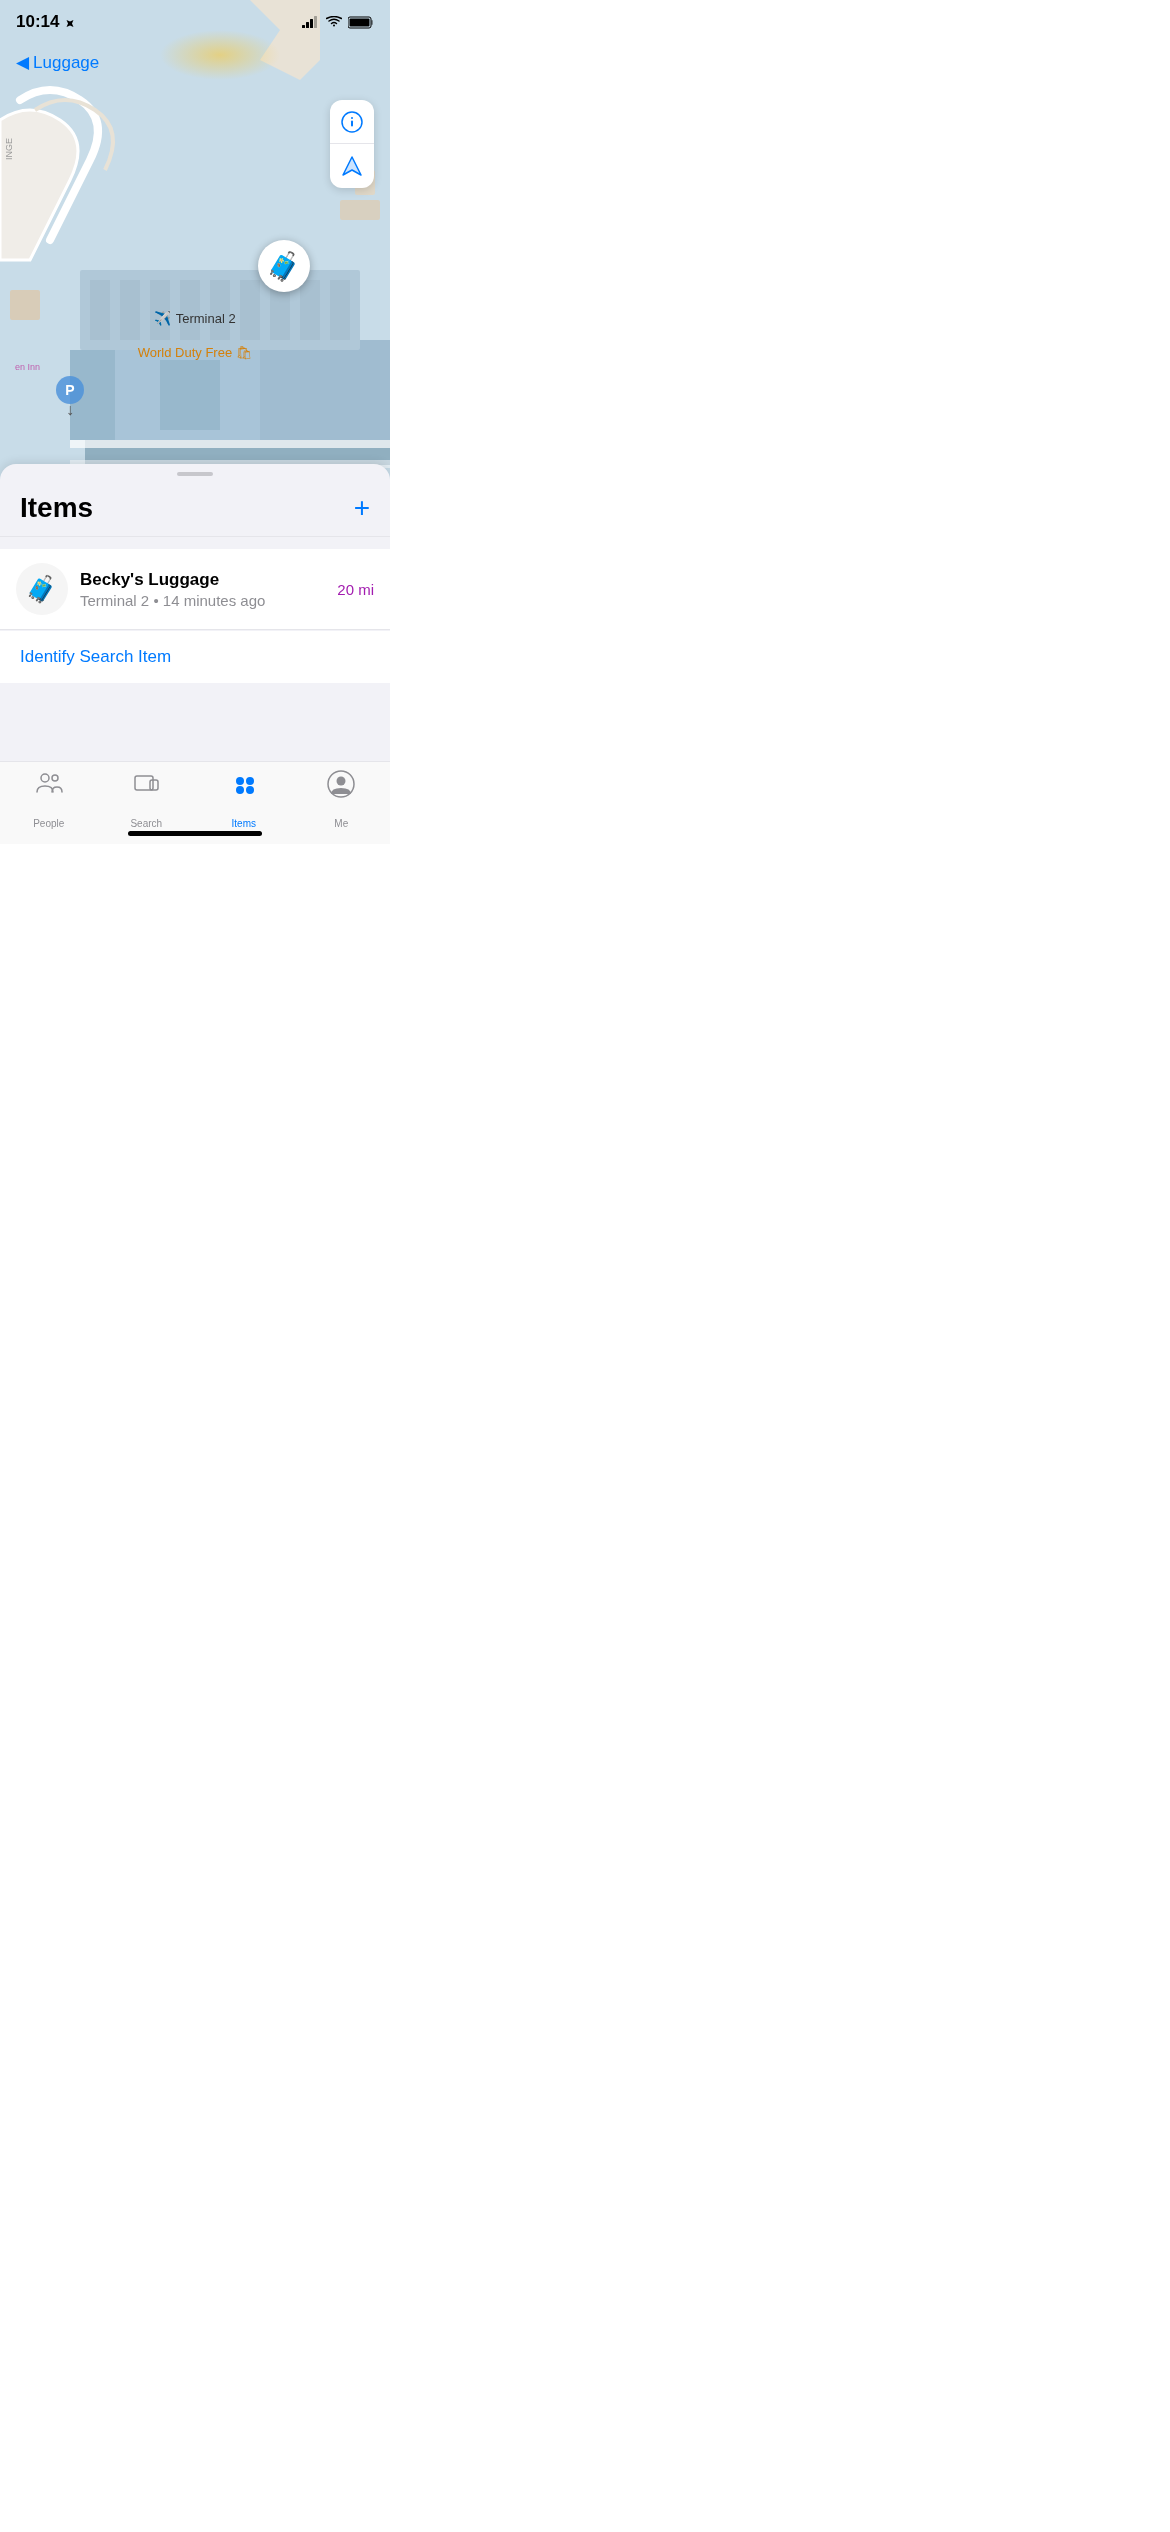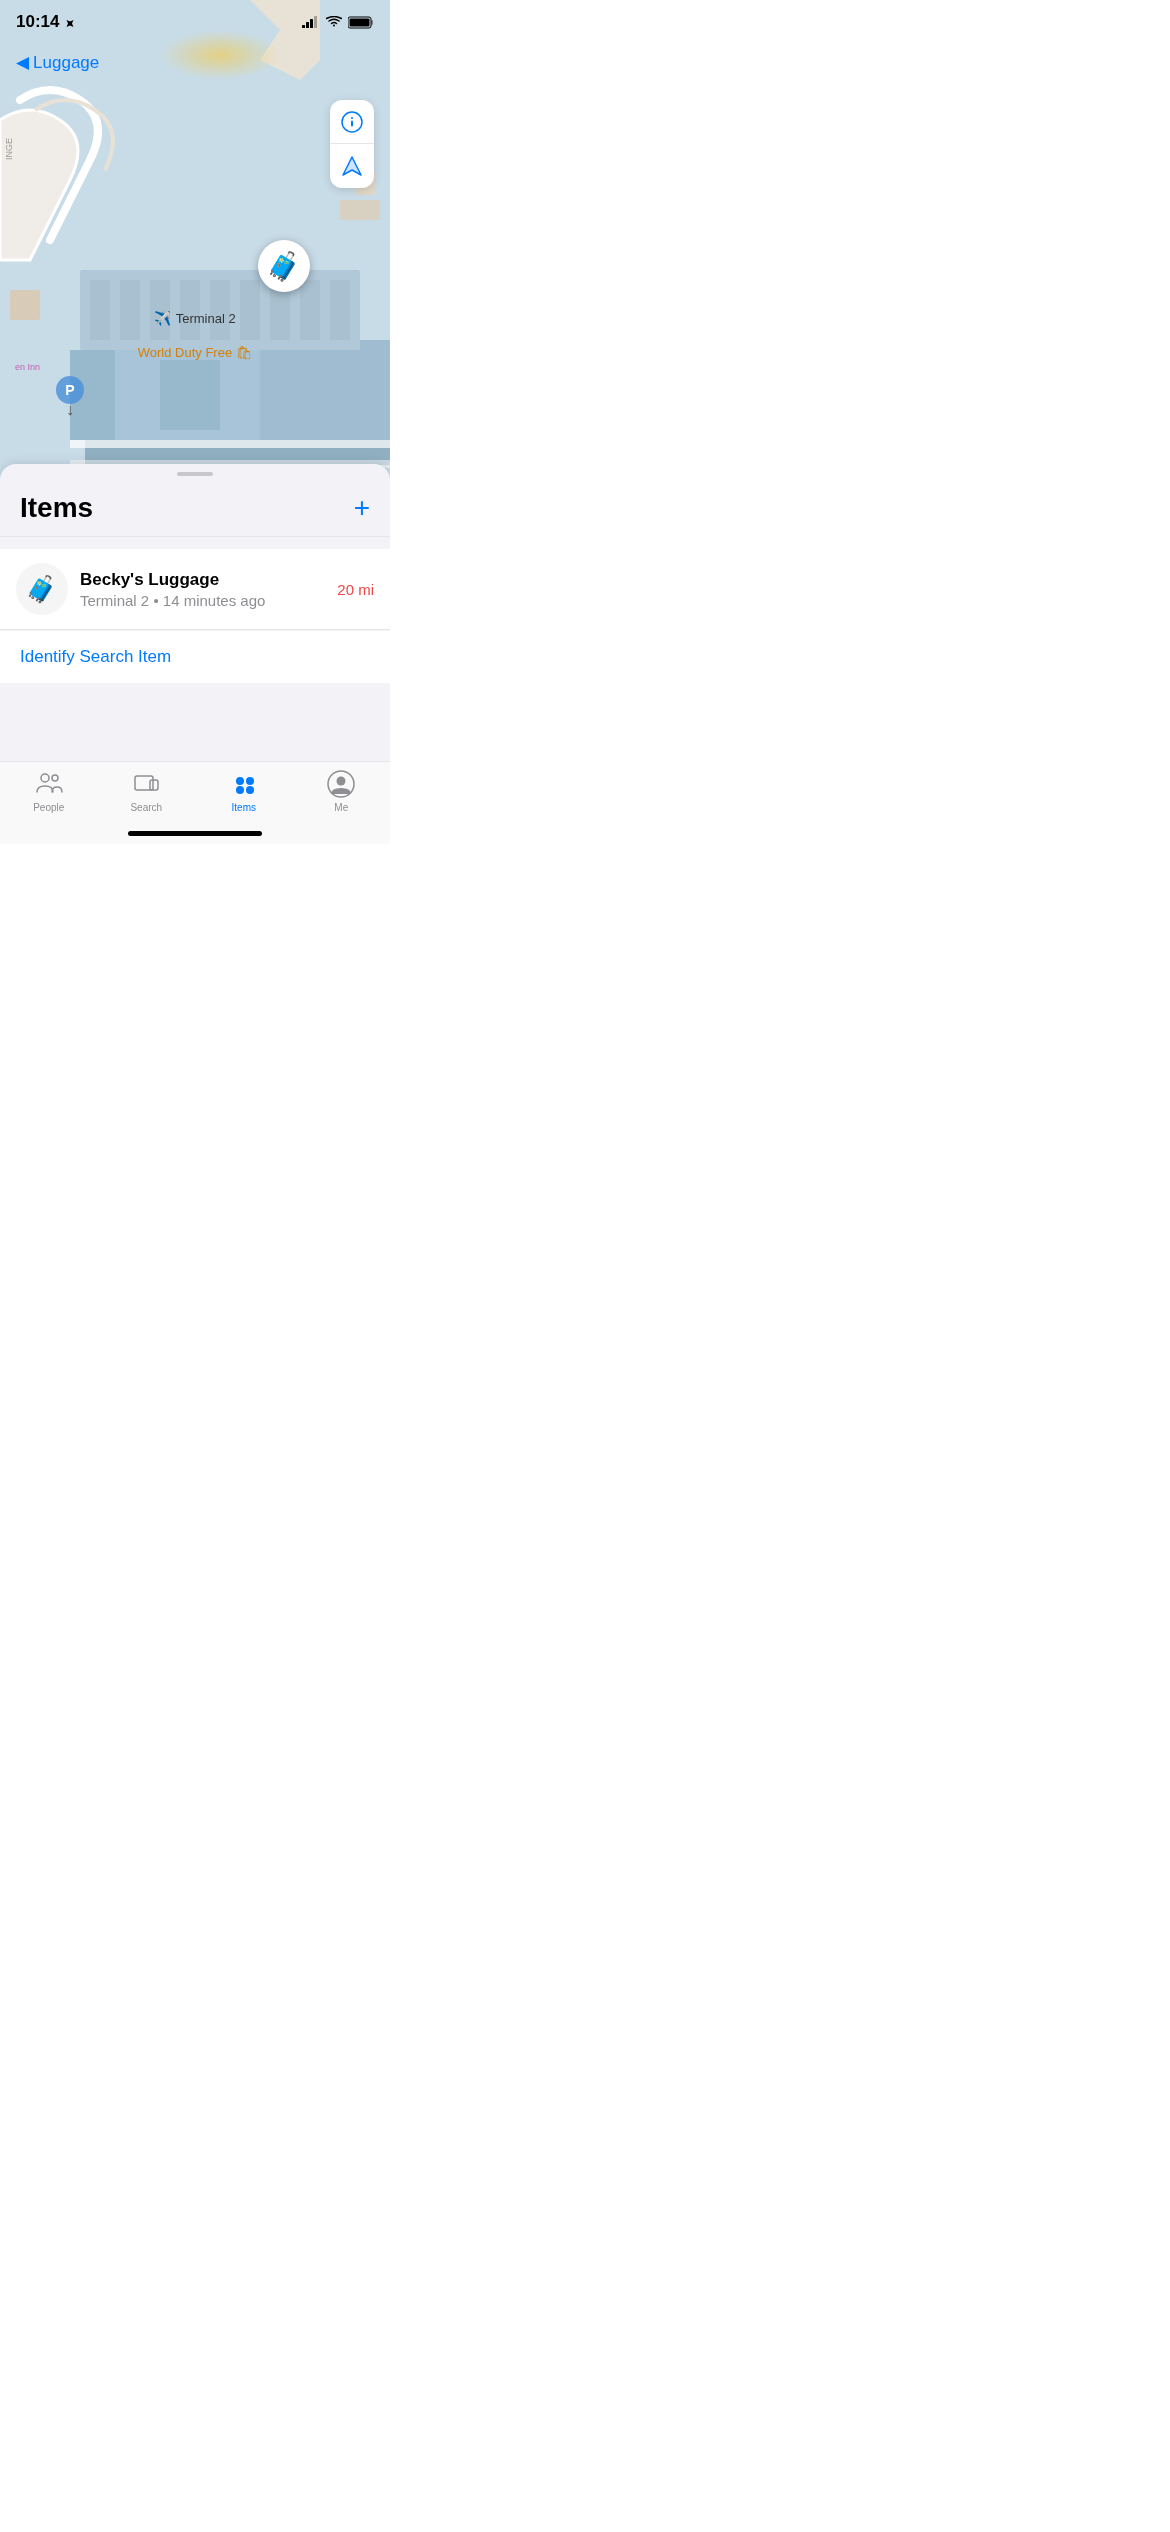--- a/index.html
+++ b/index.html
@@ -225,21 +225,21 @@
     }
 
     .item-location {
       font-size: 15px;
       color: #8e8e93;
       margin-top: 2px;
     }
 
     .item-distance {
       font-size: 15px;
-      color: #ef4444;
+      color: #a21caf;
     }
 
     
     .identify-section {
       background: white;
       padding: 16px 20px;
       margin-top: 1px;
     }
 
     .identify-link {
@@ -262,21 +262,21 @@
       padding-top: 8px;
       z-index: 100;
       backdrop-filter: blur(10px);
     }
 
     .tab-item {
       flex: 1;
       display: flex;
       flex-direction: column;
       align-items: center;
-      gap: 4px;
+      gap: 20px;
       cursor: pointer;
     }
 
     .tab-icon {
       width: 28px;
       height: 28px;
       display: flex;
       align-items: center;
       justify-content: center;
     }

